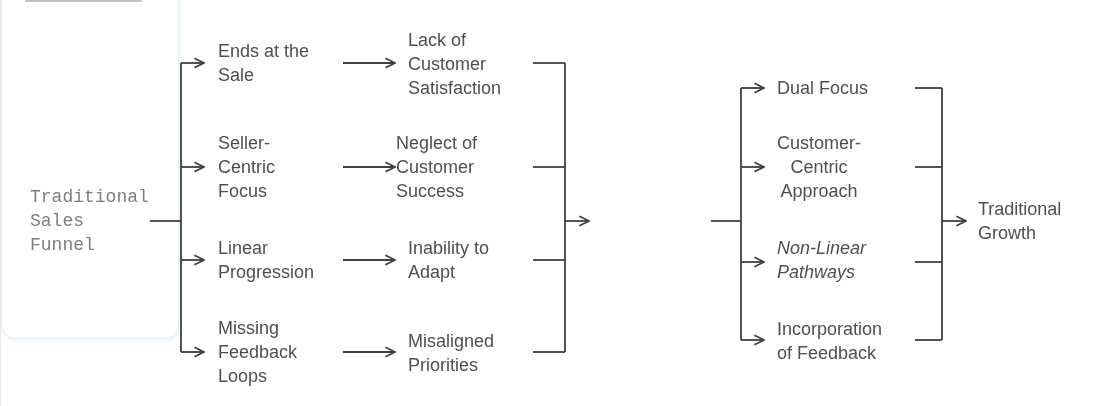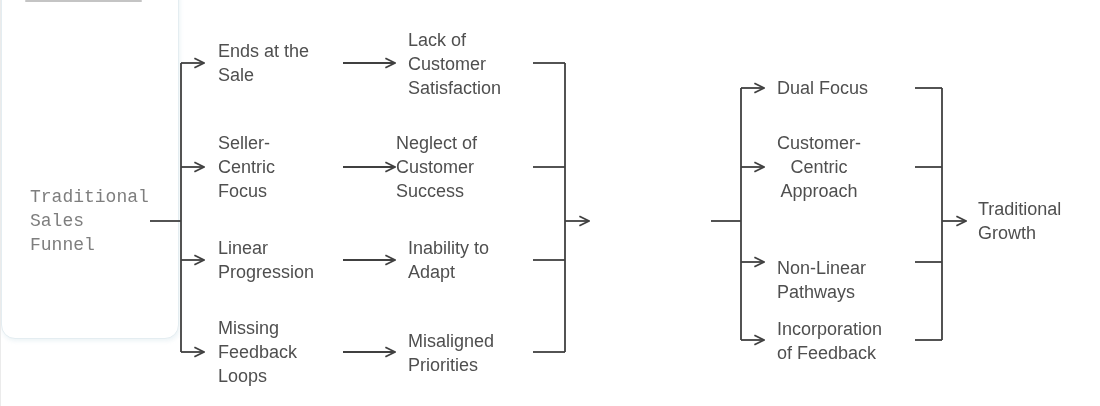--- a/index.html
+++ b/index.html
@@ -141,21 +141,21 @@
   <div class="node" style="left:408px;top:329px;">Misaligned
 Priorities</div>
   <div class="node" style="left:408px;top:236px;">Inability to
 Adapt</div>
 
 
   <div class="node" style="left:777px;top:76px;">Dual Focus</div>
   <div class="node" style="left:777px;top:131px;text-align:center;">Customer-
 Centric
 Approach</div>
-  <div class="node" style="left:777px;top:256px;">Non-Linear
+  <div class="node" style="left:777px;top:236px;font-style:italic;">Non-Linear
 Pathways</div>
   <div class="node" style="left:777px;top:317px;">Incorporation
 of Feedback</div>
 
   <div class="node" style="left:978px;top:197px;">Traditional
 Growth</div>
 
 </div>
 
 </body></html>

